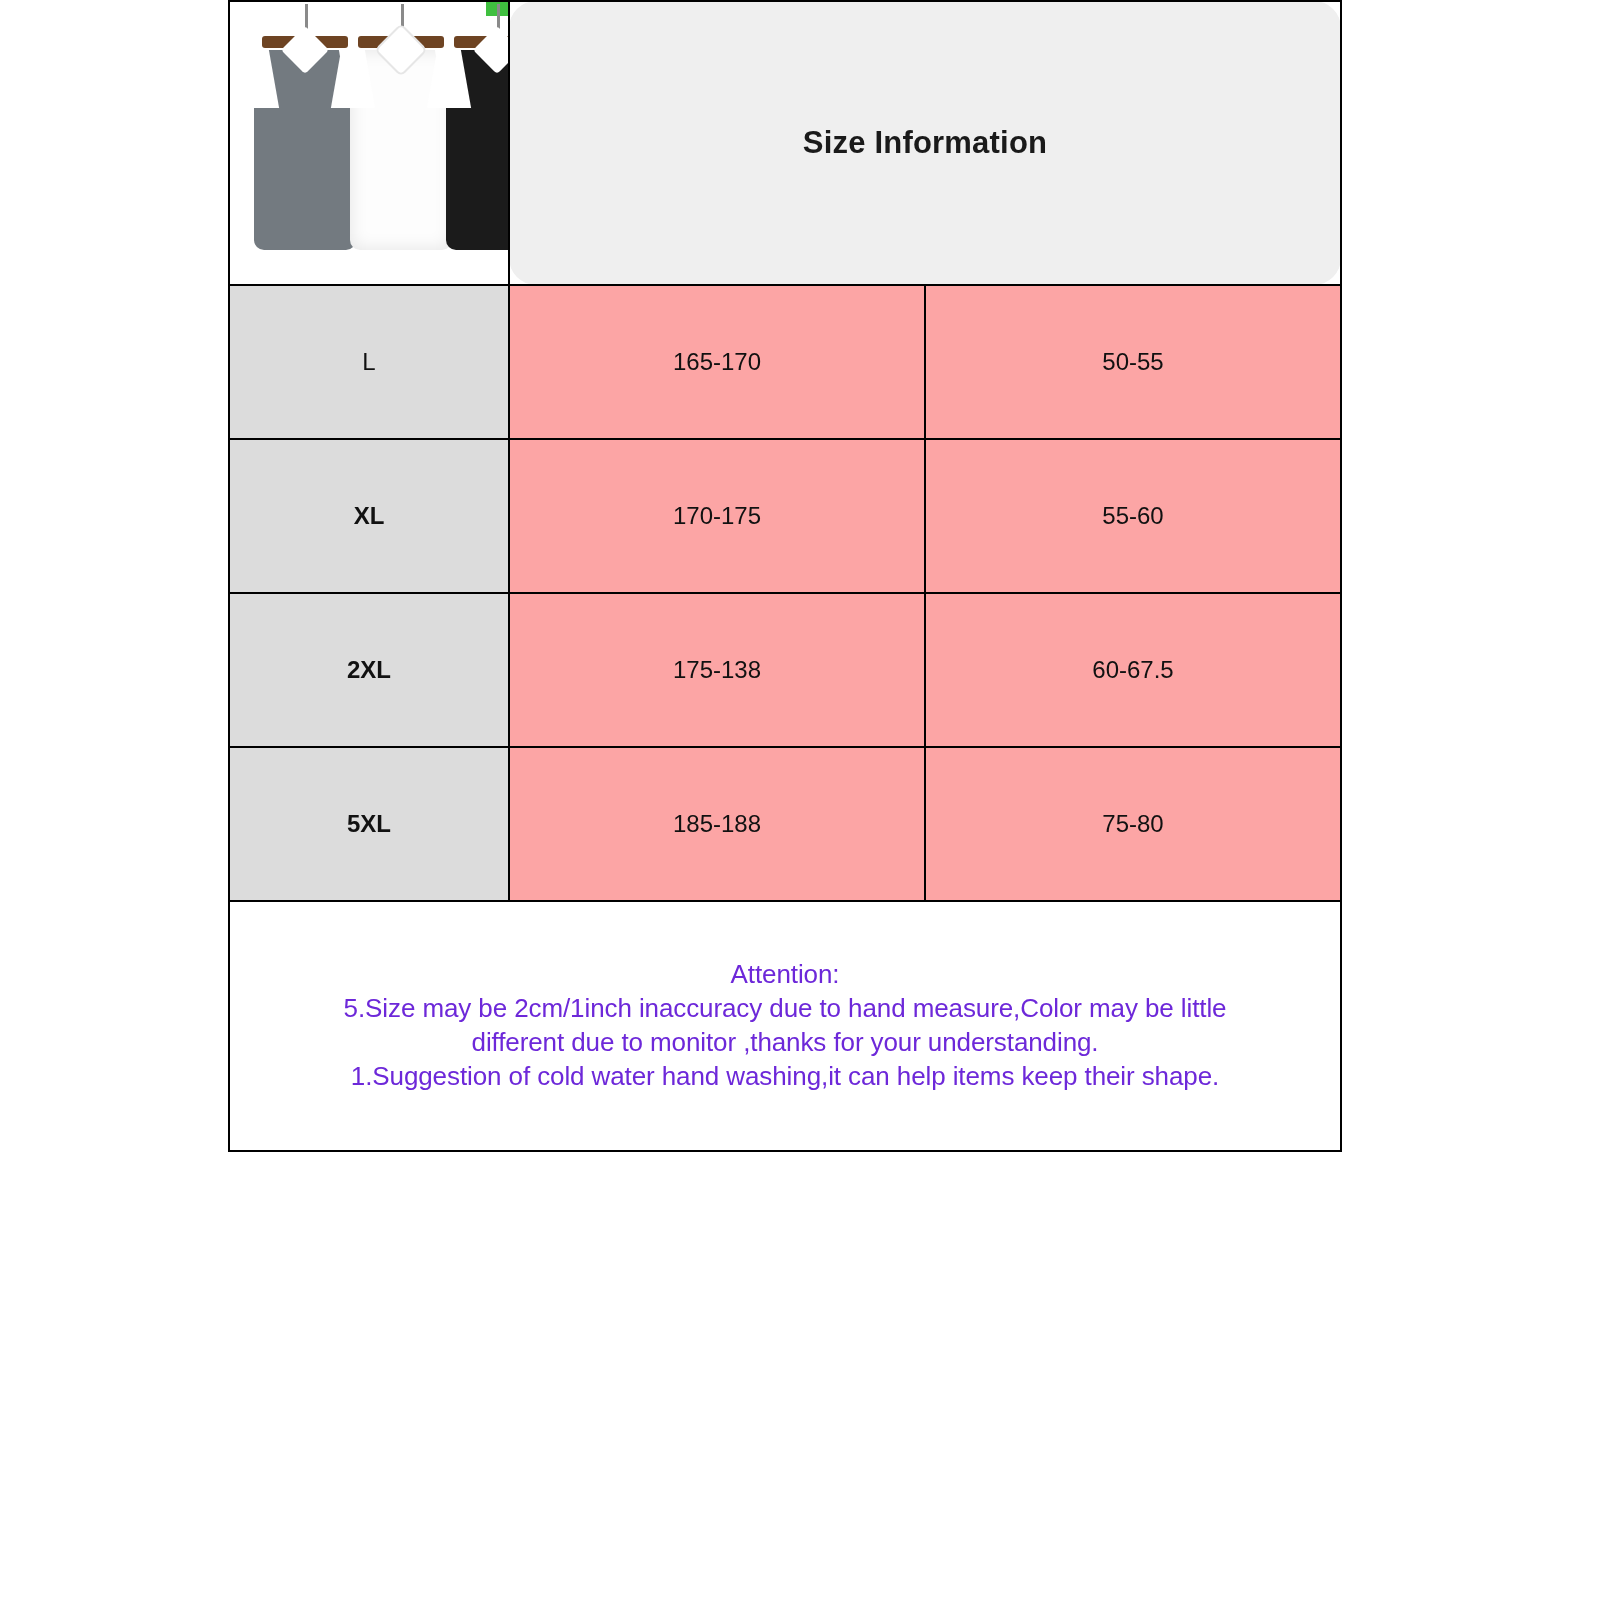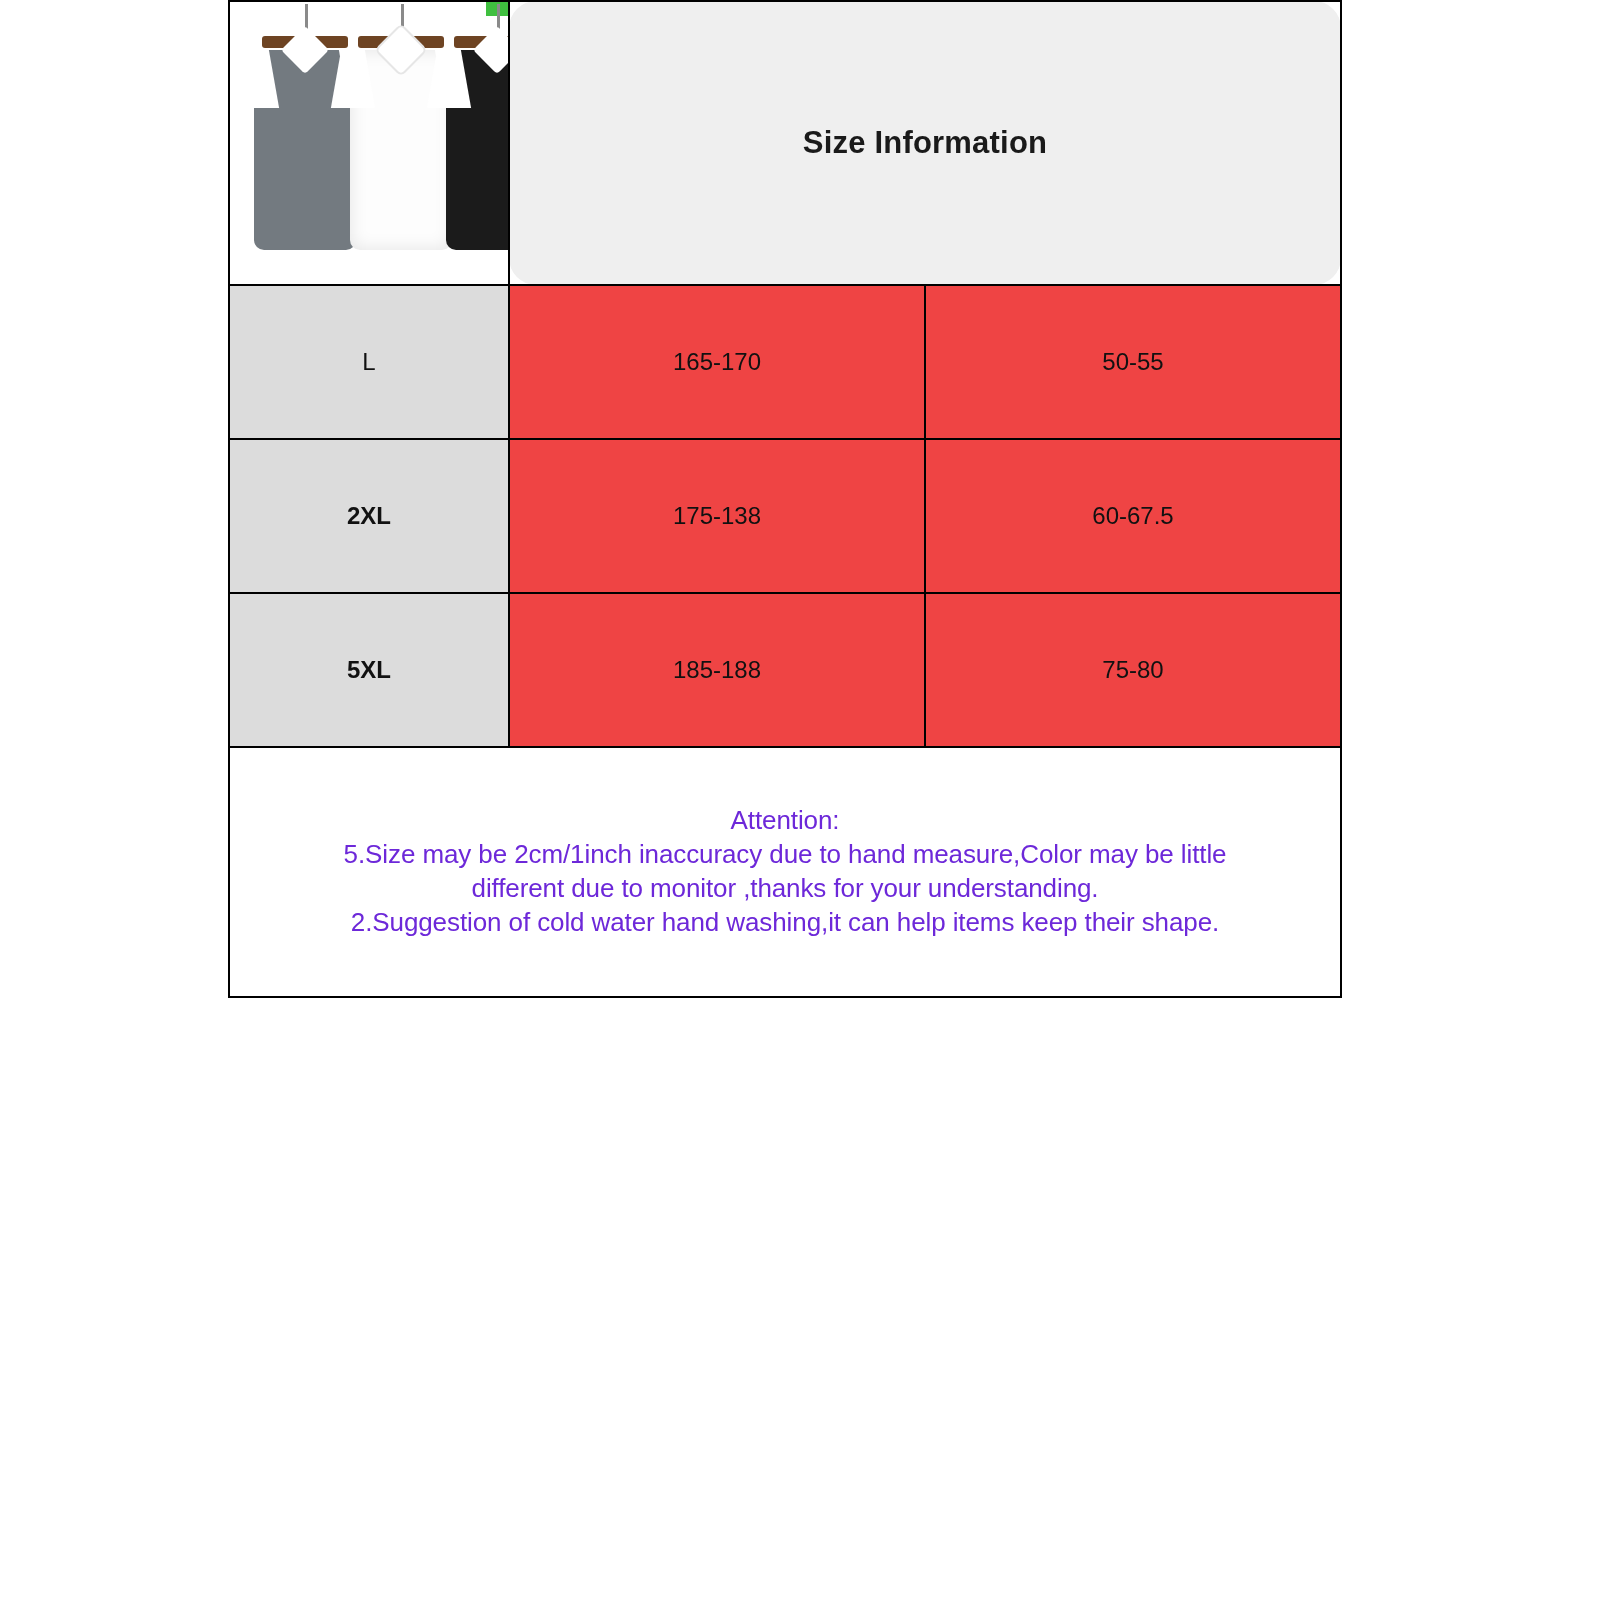--- a/index.html
+++ b/index.html
@@ -90,21 +90,21 @@
     font-size: 24px;
     font-weight: bold;
     color: #111111;
   }
 
   .cell-size.size-l {
     font-weight: normal;
   }
 
   .cell-val {
-    background: #ef4444;
+    background: #fca5a5;
     font-size: 24px;
     color: #111111;
   }
 
   
   .attention-cell {
     background: #ffffff;
     text-align: left;
     padding: 8px 10px 22px 10px;
     height: 248px;
@@ -233,40 +233,45 @@
         </td>
       </tr>
 
 
       <tr>
         <td class="row-cell cell-size size-l">L</td>
         <td class="row-cell cell-val">165-170</td>
         <td class="row-cell cell-val">50-55</td>
       </tr>
 
+      <tr>
+        <td class="row-cell cell-size">XL</td>
+        <td class="row-cell cell-val">170-175</td>
+        <td class="row-cell cell-val">55-60</td>
+      </tr>
 
       <tr>
         <td class="row-cell cell-size">2XL</td>
         <td class="row-cell cell-val">175-138</td>
         <td class="row-cell cell-val">60-67.5</td>
       </tr>
 
 
 
       <tr>
         <td class="row-cell cell-size">5XL</td>
         <td class="row-cell cell-val">185-188</td>
         <td class="row-cell cell-val">75-80</td>
       </tr>
 
       <tr>
         <td class="attention-cell" colspan="3">
           <div class="attention-line">Attention:</div>
           <div class="attention-line">5.Size may be 2cm/1inch inaccuracy due to hand measure,Color may be little</div>
           <div class="attention-line">different due to monitor ,thanks for your understanding.</div>
-          <div class="attention-line">2.Suggestion of cold water hand washing,it can help items keep their shape.</div>
+          <div class="attention-line">1.Suggestion of cold water hand washing,it can help items keep their shape.</div>
         </td>
       </tr>
 
     </tbody>
   </table>
 
 </div>
 
 </body></html>

